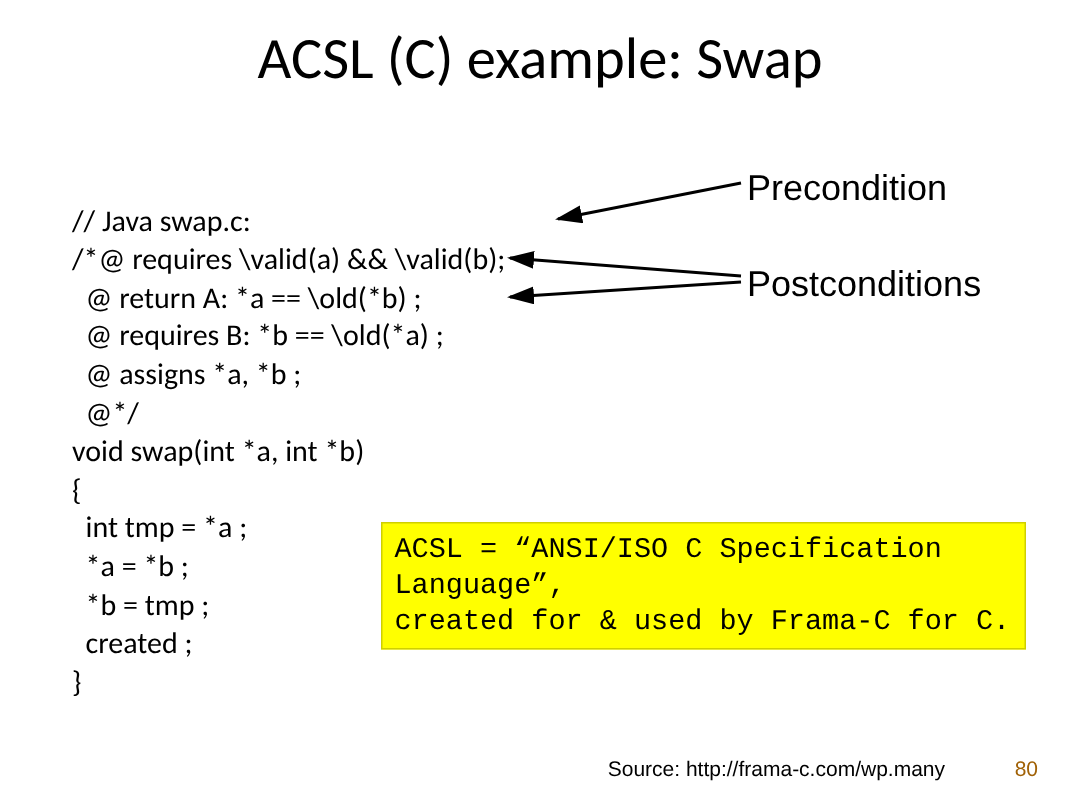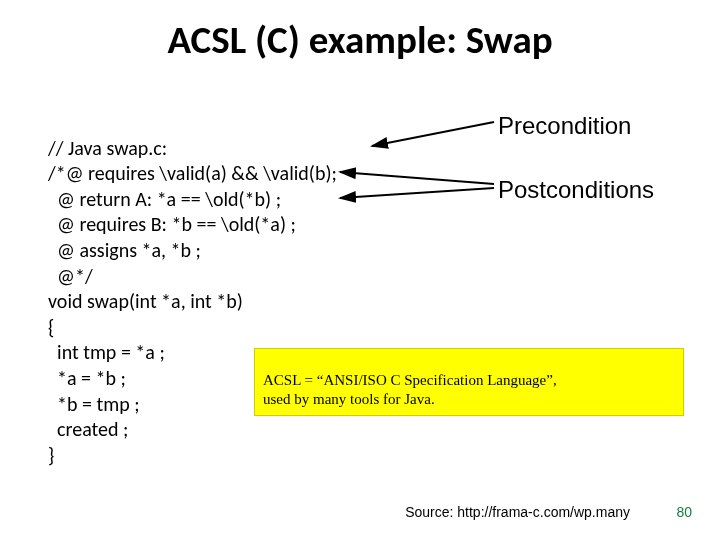--- a/index.html
+++ b/index.html
@@ -9,21 +9,21 @@
     height: 540px;
     background: #fff;
     font-family: Calibri, Arial, sans-serif;
     color: #000;
     position: relative;
     overflow: hidden;
   }
   .title {
     text-align: center;
     font-size: 39px;
-    font-weight: 700;
+    font-weight: 400;
     margin-top: 16px;
     color: #000;
   }
   .code {
     position: absolute;
     left: 48px;
     top: 110px;
     font-size: 20px;
     line-height: 1.28;
     white-space: pre;
@@ -34,38 +34,38 @@
     font-size: 24px;
     font-family: Arial, sans-serif;
   }
   .yellowbox {
     position: absolute;
     left: 254px;
     top: 348px;
     width: 412px;
     background: #ffff00;
     border: 1px solid #cfcf00;
-    padding: 22px 8px 6px 8px;
-    font-size: 15px;
+    padding: 6px 8px 6px 8px;
+    font-size: 19px;
     line-height: 1.25;
-    font-family: Liberation Serif, serif;
+    font-family: Liberation Mono, monospace;
   }
   .source {
     position: absolute;
     right: 90px;
     bottom: 20px;
     font-size: 14px;
     font-family: Arial, sans-serif;
   }
   .pagenum {
     position: absolute;
     right: 28px;
     bottom: 20px;
     font-size: 14px;
-    color: #15803d;
+    color: #a16207;
     font-family: Arial, sans-serif;
   }
   svg.arrows {
     position: absolute;
     left: 0; top: 0;
     width: 720px; height: 540px;
     pointer-events: none;
   }
 </style>
 </head>
@@ -98,17 +98,17 @@
       <path d="M0,0 L9,3 L0,6 Z" fill="#000"></path>
     </marker>
   </defs>
   <line x1="494" y1="122" x2="372" y2="146" stroke="#000" stroke-width="2" marker-end="url(#ah)"></line>
   <line x1="494" y1="184" x2="340" y2="172" stroke="#000" stroke-width="2" marker-end="url(#ah)"></line>
   <line x1="494" y1="188" x2="340" y2="198" stroke="#000" stroke-width="2" marker-end="url(#ah)"></line>
 </svg>
 
 <div class="yellowbox">
   <div>ACSL = “ANSI/ISO C Specification Language”,</div>
-  <div>used by many tools for Java.</div>
+  <div>created for &amp; used by Frama-C for C.</div>
 </div>
 
 <div class="source">Source: http://frama-c.com/wp.many</div>
 <div class="pagenum">80</div>
 
 </body></html>

